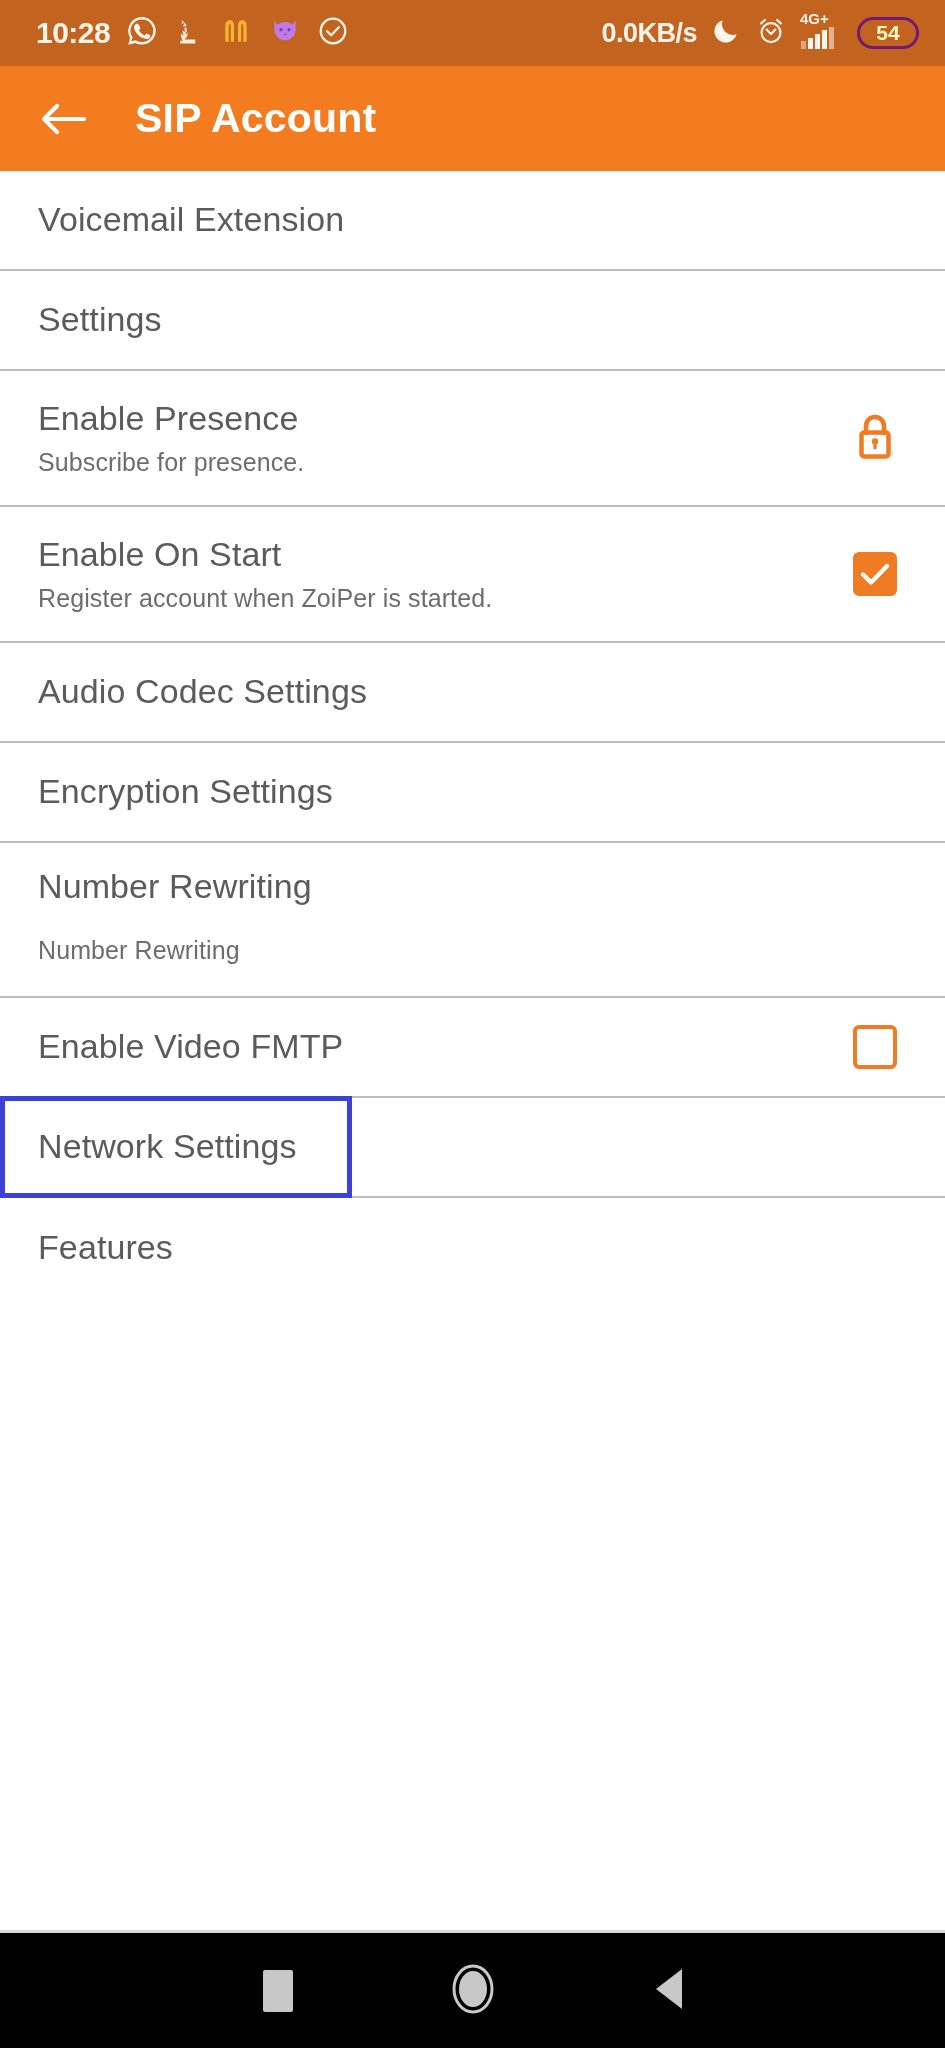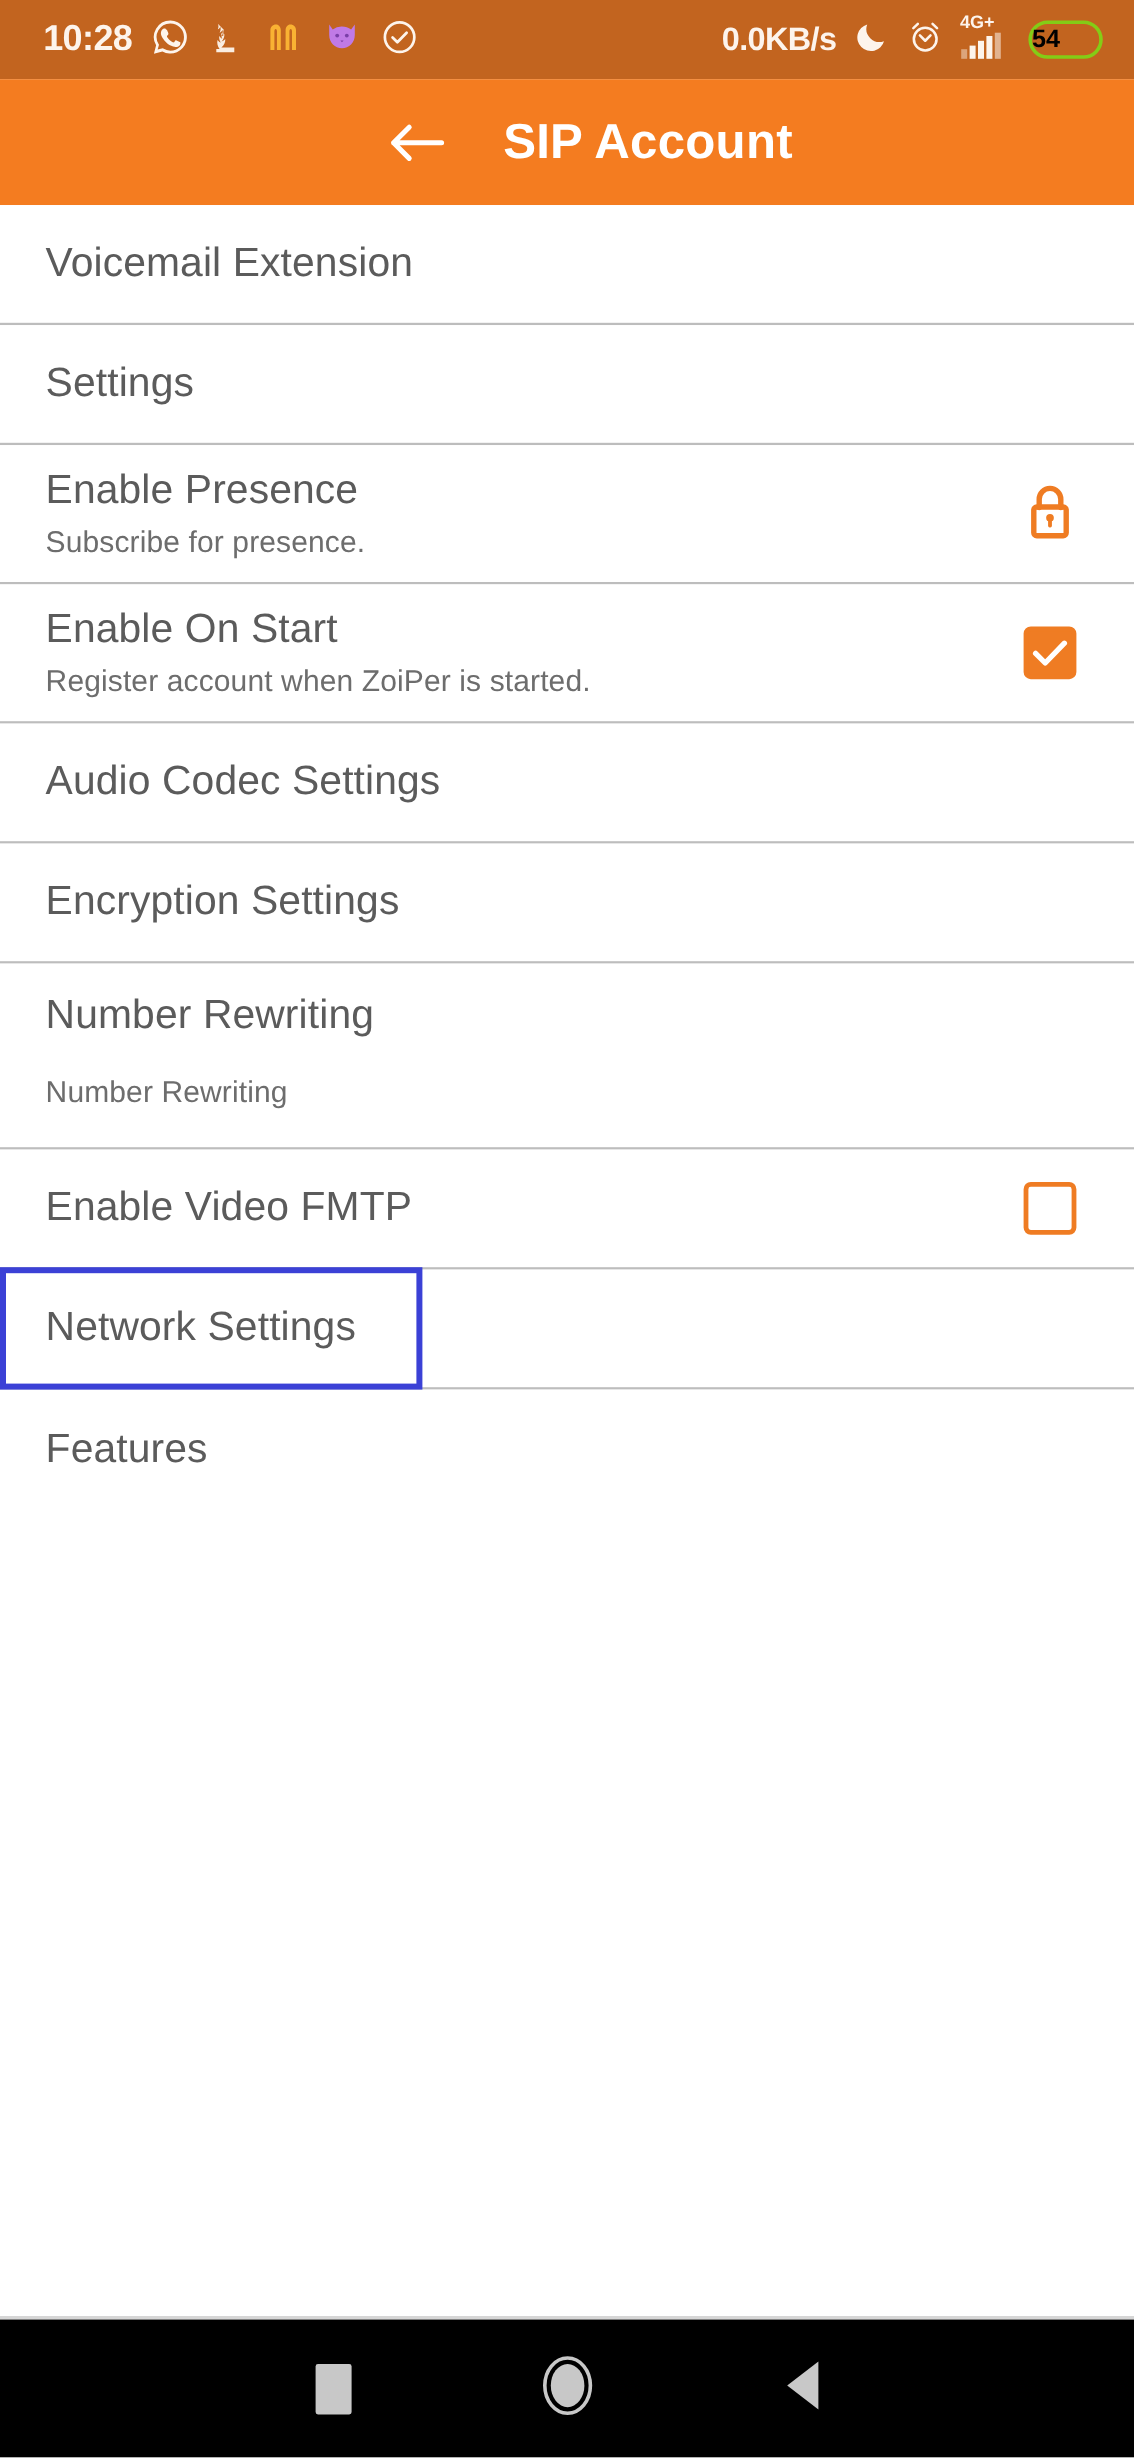--- a/index.html
+++ b/index.html
@@ -49,25 +49,26 @@
   .net-speed {
     color: #fdf4ec;
     font-size: 27px;
     font-weight: bold;
     letter-spacing: -0.5px;
   }
   .sicon { display: block; }
   .battery {
     display: flex;
     align-items: center;
+    justify-content: center;
     width: 62px;
     height: 32px;
-    border: 3px solid #84cc16;
+    border: 3px solid #701a75;
     border-radius: 16px;
-    color: #000000;
+    color: #fef9c3;
     font-size: 21px;
     font-weight: bold;
   }
   .signal-wrap { position: relative; width: 44px; height: 36px; }
   .signal-label {
     position: absolute;
     top: -4px; left: 0;
     font-size: 15px;
     font-weight: bold;
     color: #fdf4ec;
@@ -75,21 +76,20 @@
   }
 
   
   .app-bar {
     height: 105px;
     background: #f47c20;
     display: flex;
     align-items: center;
     padding-left: 36px;
     flex: 0 0 auto;
-    justify-content: center;
   }
   .back-btn {
     width: 54px; height: 54px;
     display: flex; align-items: center; justify-content: center;
     cursor: pointer;
   }
   .app-title {
     color: #ffffff;
     font-size: 41px;
     font-weight: bold;
@@ -130,21 +130,21 @@
     flex: 0 0 auto;
     margin-left: 20px;
     display: flex;
     align-items: center;
     justify-content: center;
     width: 60px;
   }
 
   
   .h-simple { height: 100px; }
-  .h-two    { height: 116px; }
+  .h-two    { height: 136px; }
   .h-rewrite{ height: 155px; align-items: flex-start; padding-top: 24px; }
 
   
   .cb {
     width: 44px; height: 44px;
     border: 4px solid #ef7c23;
     border-radius: 6px;
     background: #ffffff;
     display: flex; align-items: center; justify-content: center;
     cursor: pointer;

